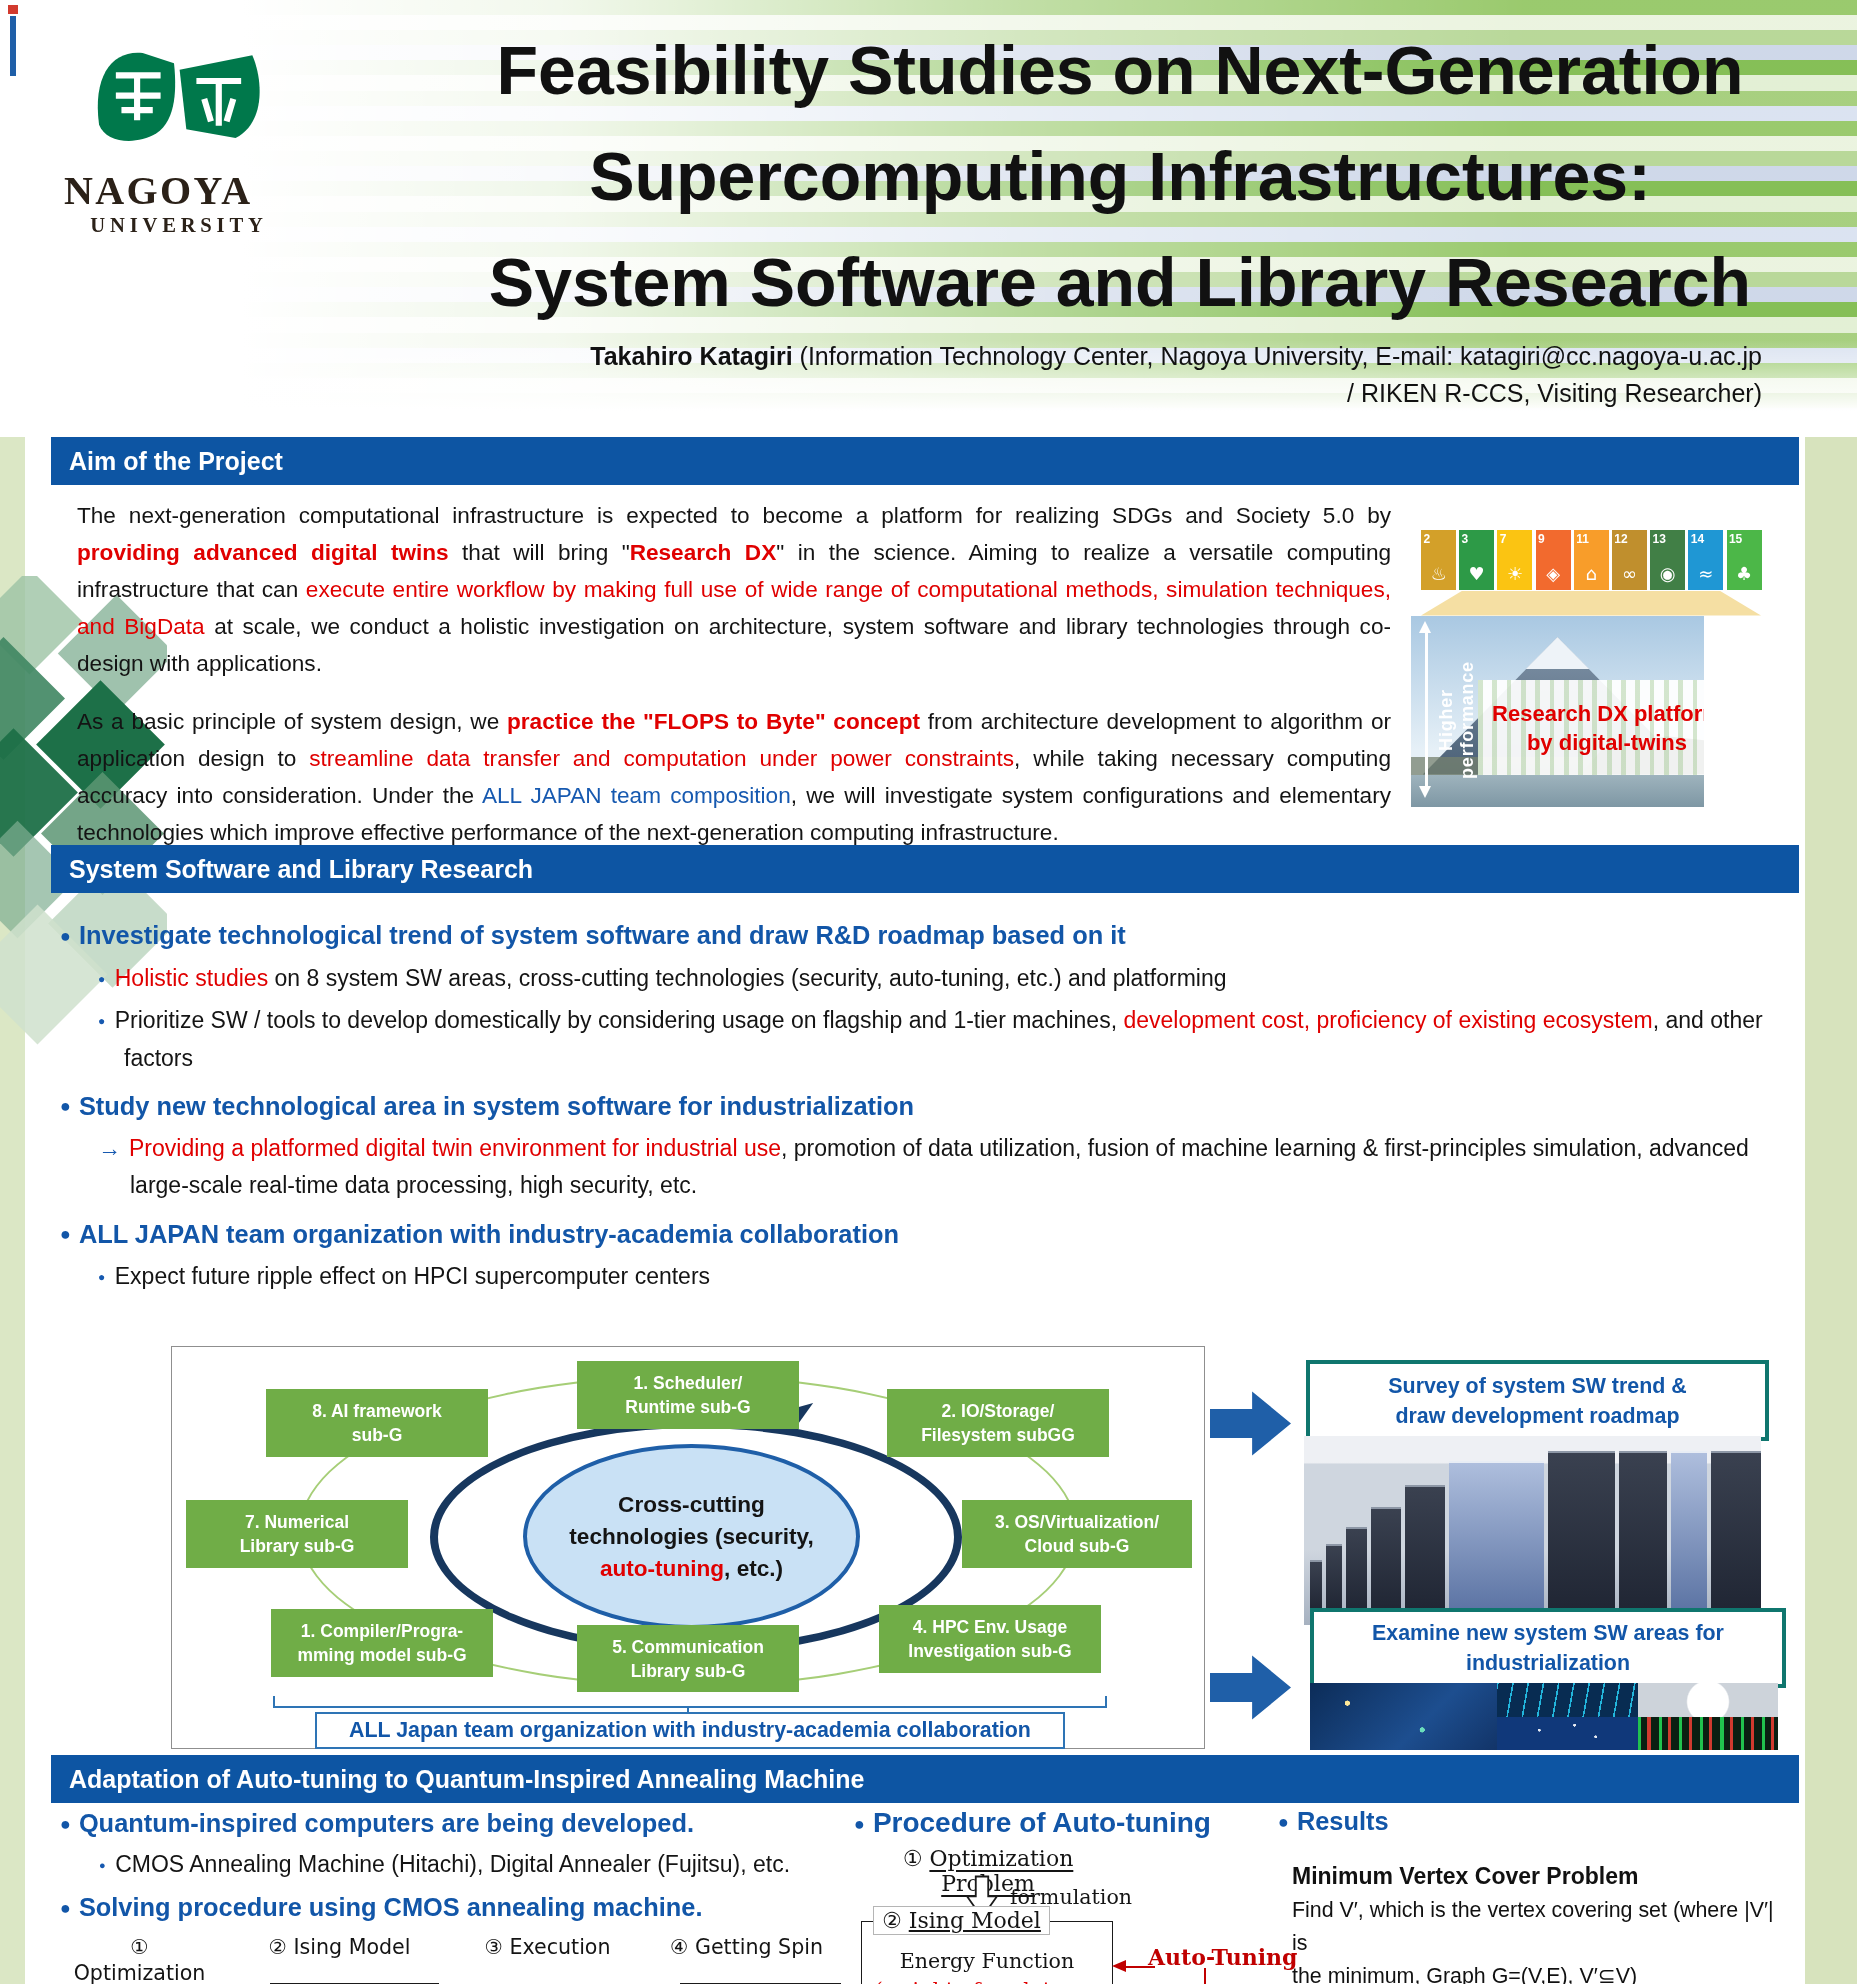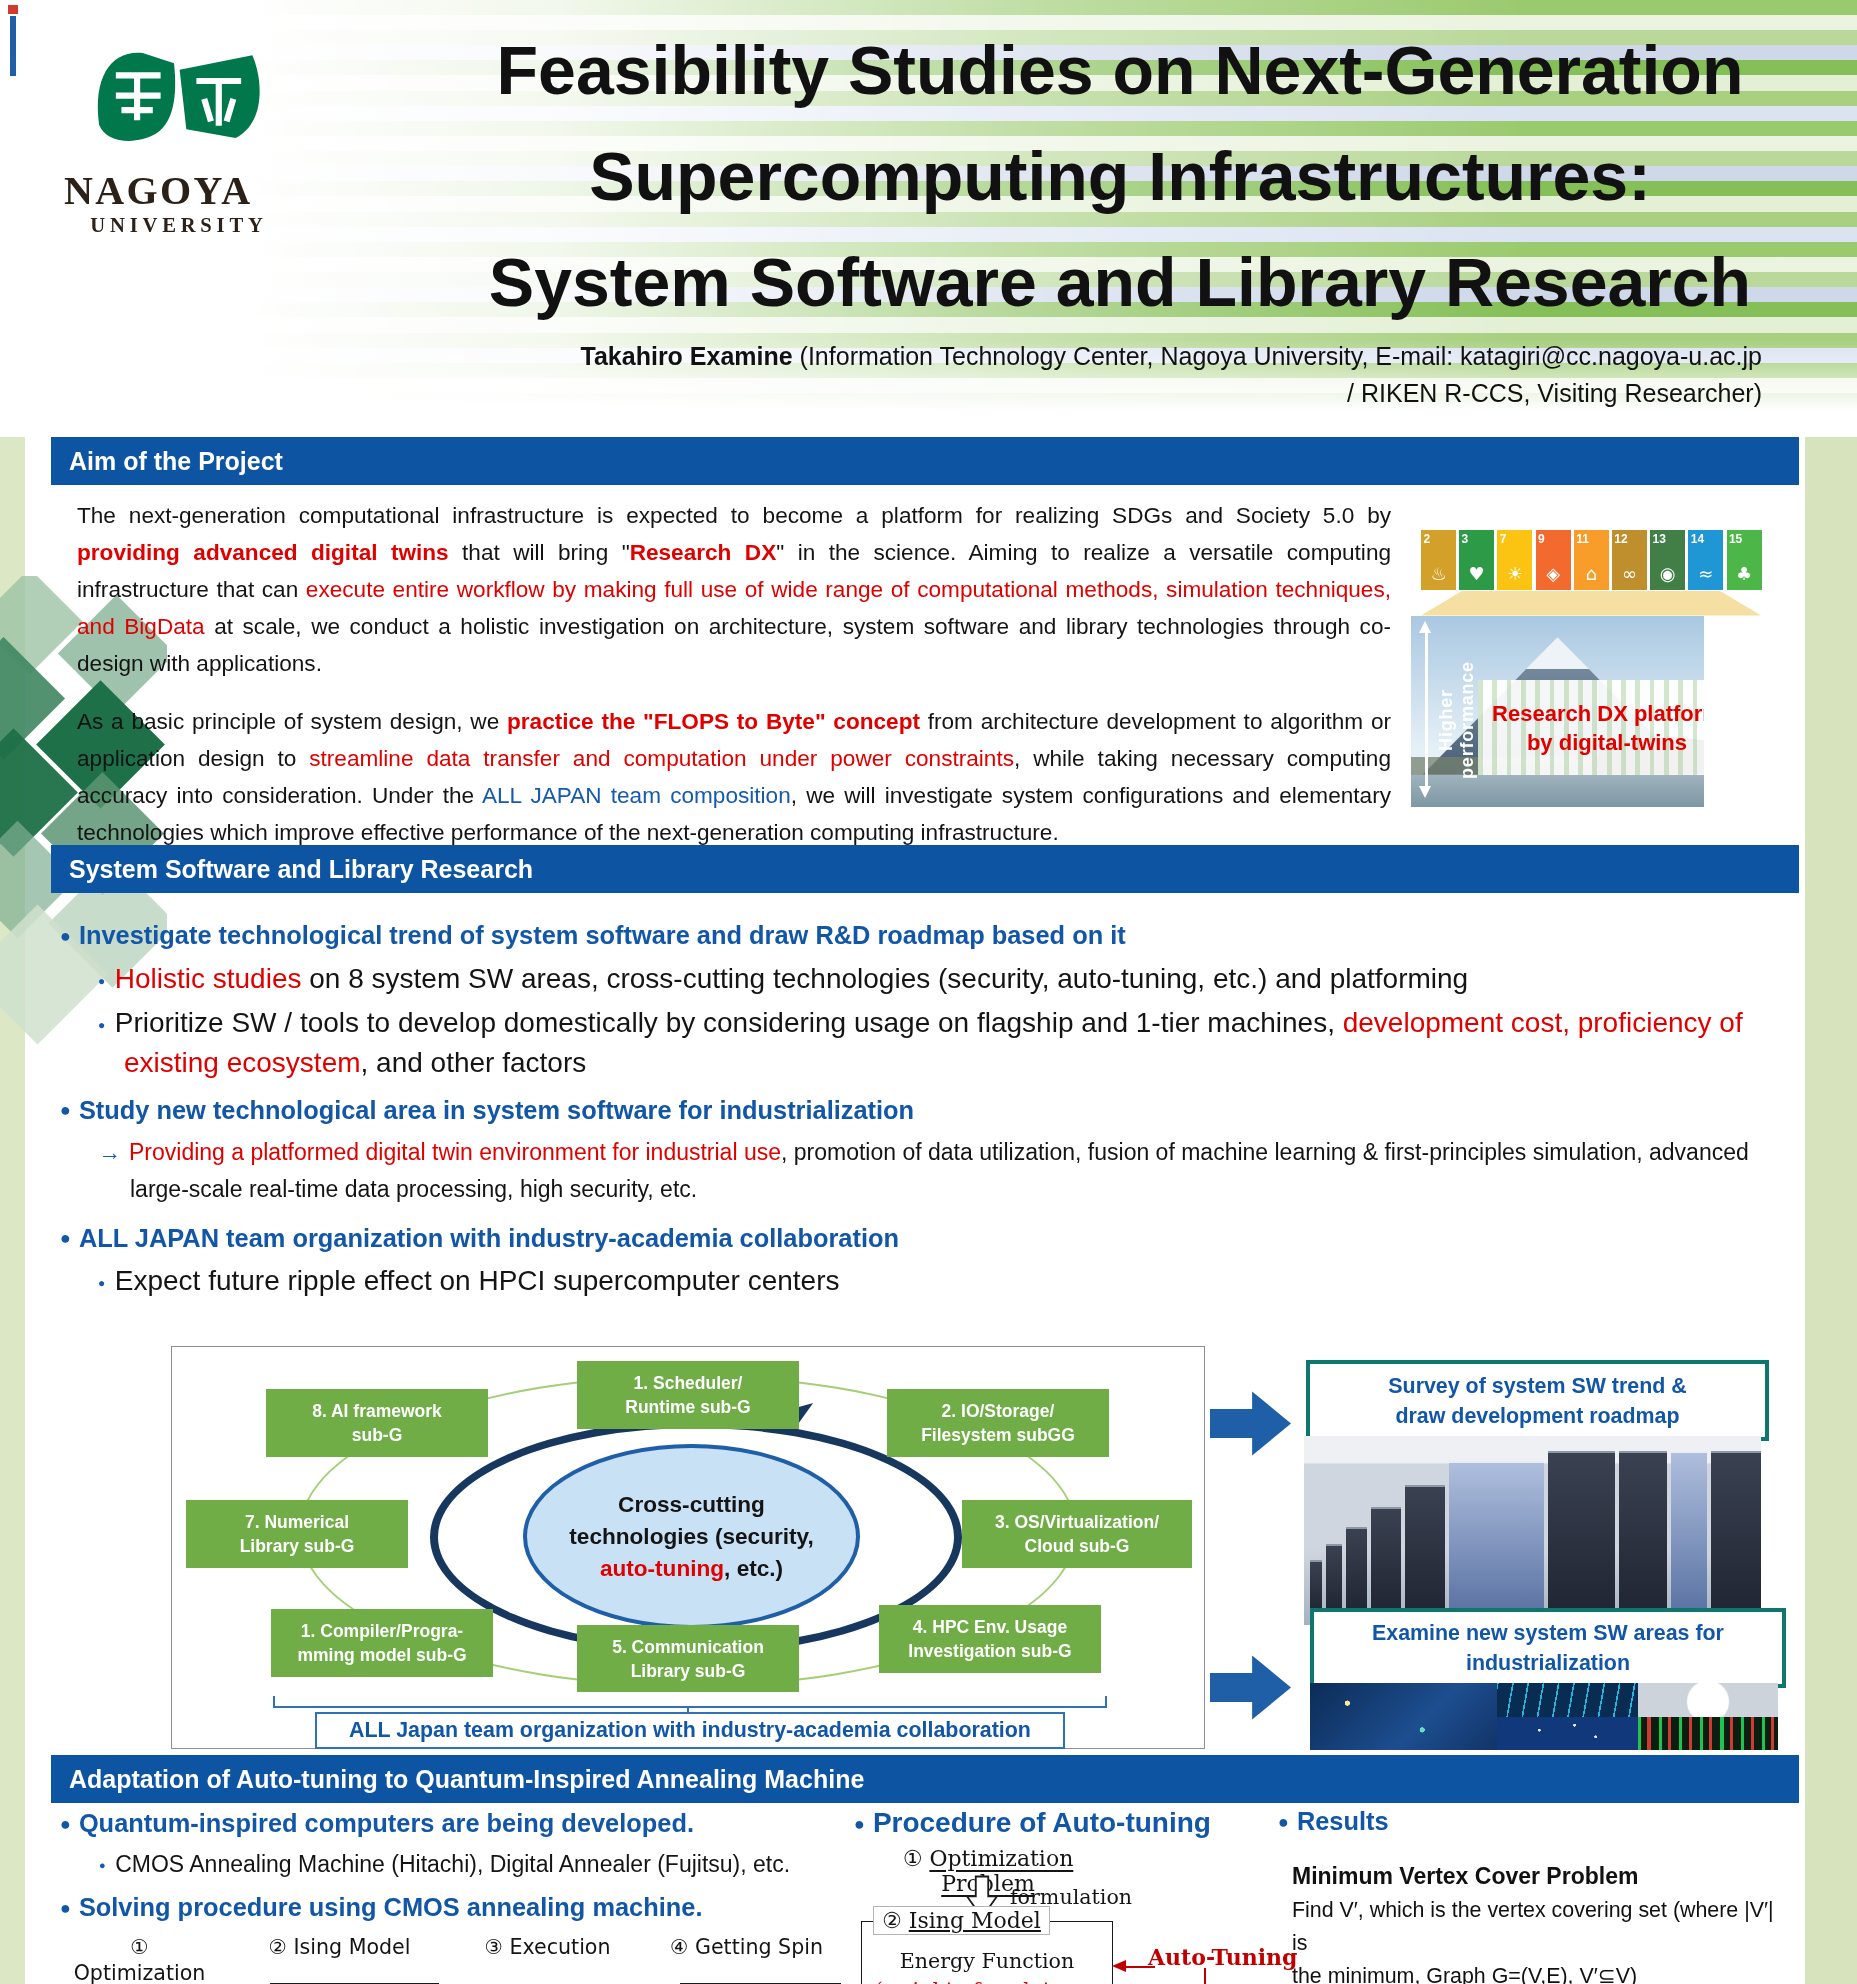--- a/index.html
+++ b/index.html
@@ -66,21 +66,21 @@
       border-right:6.7px solid transparent;}
   .hp-arrow:before{top:-11px;border-bottom:12px solid #fff;}
   .hp-arrow:after{bottom:-11px;border-top:12px solid #fff;}
   .hp-text{left:-38px;top:83px;width:167px;transform:rotate(-90deg);font-size:18px;font-weight:700;color:#fff;
            text-align:center;letter-spacing:0.8px;}
   
   .bullets{left:60px;top:906px;width:1739px;}
   .bl1{font-size:25.4px;font-weight:700;color:#1256a8;line-height:39px;margin-top:10.3px;
        padding-left:29px;text-indent:-29px;}
   .bl1:before{content:"●";font-size:18px;margin-right:8px;vertical-align:2.4px;}
-  .bl2{font-size:28px;color:#141414;line-height:37px;margin:4px 0 4px 38px;padding-left:26px;text-indent:-26px;}
+  .bl2{font-size:23px;color:#141414;line-height:37px;margin:4px 0 4px 38px;padding-left:26px;text-indent:-26px;}
   .bl2:before{content:"●";font-size:12px;color:#1659b0;margin-right:9.5px;vertical-align:3.2px;}
   .bl3{font-size:23px;color:#141414;line-height:37px;margin:4px 0 4px 38px;padding-left:32px;text-indent:-32px;}
   .bl3:before{content:"→";color:#1659b0;font-weight:700;margin-right:8px;}
   
   .dpanel{left:171px;top:1346px;width:1032px;height:401px;background:#fff;border:1.2px solid #8f8f8f;}
   .ring-green{left:127px;top:28px;width:774px;height:308px;border:2.8px solid #a6ce77;border-radius:50%;}
   .ring-blue{left:258px;top:73px;width:516px;height:218px;border:8.3px solid #17375e;border-radius:50%;}
   .ring-head{left:613px;top:48px;width:0;height:0;border-left:13.5px solid transparent;
      border-right:13.5px solid transparent;border-bottom:37px solid #17375e;transform:rotate(55deg);}
   .cellipse{left:351px;top:97px;width:329px;height:177px;background:#c9e1f5;border:4px solid #1f5fa8;
@@ -166,21 +166,21 @@
   </svg>
   <div class="abs logo-name">NAGOYA</div>
   <div class="abs logo-sub">UNIVERSITY</div>
   <div class="abs title">
     <div>Feasibility Studies on Next-Generation</div>
     <div>Supercomputing Infrastructures:</div>
     <div>System Software and Library Research</div>
   </div>
 </div>
 <div class="abs author">
-  <div><b>Takahiro Examine</b><span> (Information Technology Center, Nagoya University, E-mail: katagiri@cc.nagoya-u.ac.jp</span></div>
+  <div><b>Takahiro Katagiri</b><span> (Information Technology Center, Nagoya University, E-mail: katagiri@cc.nagoya-u.ac.jp</span></div>
   <div>/ RIKEN R-CCS, Visiting Researcher)</div>
 </div>
 
 <div class="abs bar" style="top:437px;">Aim of the Project</div>
 <div class="abs aim-text">
   <div class="para"><span class="seg-k">The next-generation computational infrastructure is expected to become a platform for realizing SDGs and Society 5.0 by </span><span class="seg-rb">providing advanced digital twins</span><span class="seg-k"> that will bring "</span><span class="seg-rb">Research DX</span><span class="seg-k">" in the science. Aiming to realize a versatile computing infrastructure that can </span><span class="seg-r">execute entire workflow by making full use of wide range of computational methods, simulation techniques, and BigData</span><span class="seg-k"> at scale, we conduct a holistic investigation on  architecture, system software and library technologies through co-design with applications.</span></div>
   <div class="para"><span class="seg-k">As a basic principle of system design, we </span><span class="seg-rb">practice the "FLOPS to Byte" concept</span><span class="seg-k"> from architecture development to algorithm or application design to </span><span class="seg-r">streamline data transfer and computation under power constraints</span><span class="seg-k">, while taking necessary computing accuracy into consideration. Under the </span><span class="seg-b">ALL JAPAN team composition</span><span class="seg-k">, we will investigate system configurations and elementary technologies which improve effective performance of the next-generation computing infrastructure.</span></div>
 </div>
 <div class="abs sdg-row">
   <div class="sdg" style="background: rgb(211, 160, 41);">

